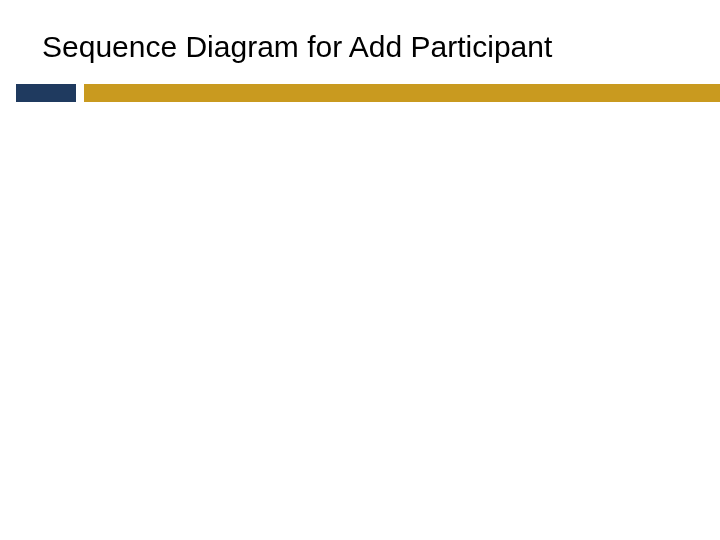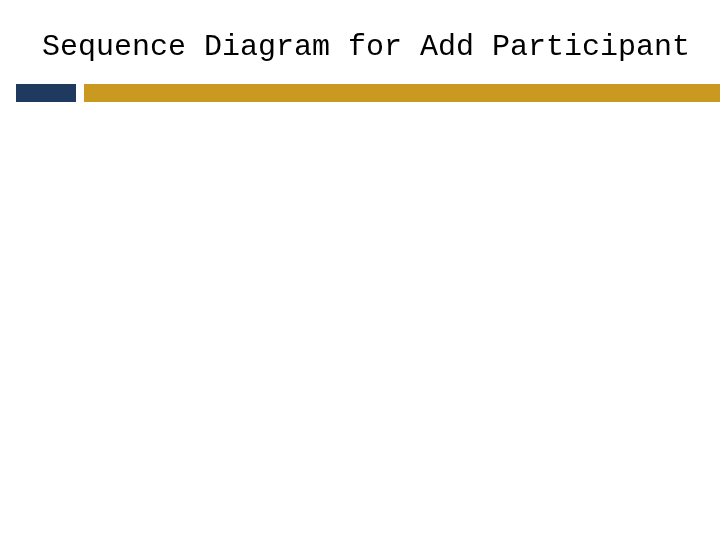--- a/index.html
+++ b/index.html
@@ -1,19 +1,18 @@
 <!DOCTYPE html>
 <html><head>
   <meta charset="utf-8">
   <style>
     * {
       margin: 4px;
       padding: 0;
       box-sizing: border-box;
-      font-family: Liberation Mono, monospace;
     }
     body {
       width: 720px;
       height: 540px;
       background: #ffffff;
       font-family: Arial, Helvetica, sans-serif;
       position: relative;
       overflow: hidden;
     }
     .slide-title {

